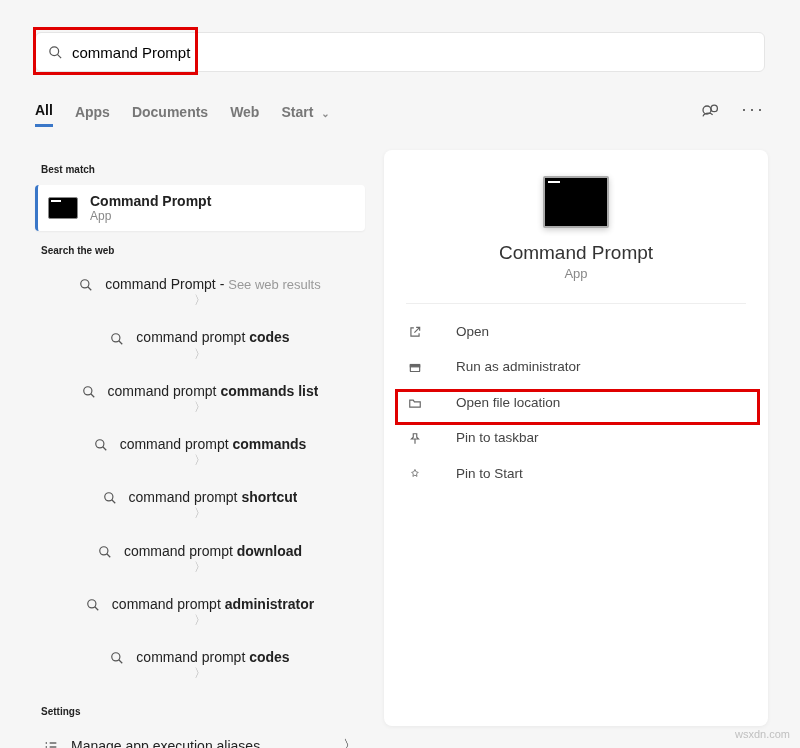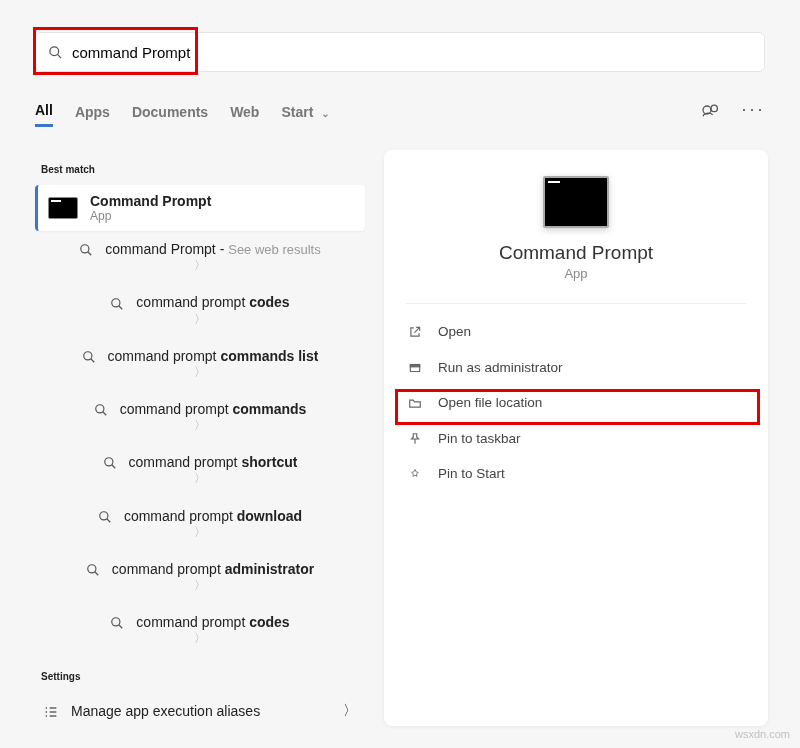--- a/index.html
+++ b/index.html
@@ -124,21 +124,21 @@
     text-align: center; font-size: 19px; color: #333; margin-top: 6px;
   }
   .right-panel .app-sub {
     text-align: center; font-size: 13px; color: #888; margin-top: 2px;
   }
   .right-panel hr {
     border: none; border-top: 1px solid #eee; margin: 22px 22px 0;
   }
   .actions { margin: 10px 14px 0; }
   .action-row {
-    display: flex; align-items: flex-end; gap: 14px;
+    display: flex; align-items: flex-start; gap: 32px;
     padding: 10px 8px;
     font-size: 13.5px; color: #444; cursor: pointer;
   }
   .action-row .ico { width: 18px; text-align: center; color: #666; }
   .hl-run {
     position: absolute;
     left: 395px; top: 389px;
     width: 365px; height: 36px;
     border: 3px solid #e00000;
     pointer-events: none;
@@ -187,20 +187,21 @@
 <div class="left-panel">
   <div class="section-title">Best match</div>
   <div class="best-match">
     <div class="thumb"></div>
     <div class="meta">
       <div class="t1">Command Prompt</div>
       <div class="t2">App</div>
     </div>
   </div>
 
+  <div class="section-title">Search the web</div>
   <div id="web-list">
       <div class="web-row">
         <div class="left">
           <span><svg width="14" height="14" viewBox="0 0 24 24" fill="none" stroke="#555" stroke-width="2">
               <circle cx="10" cy="10" r="7"></circle>
               <line x1="21" y1="21" x2="15" y2="15"></line>
             </svg></span>
           <span class="label">command Prompt - <span class="hint">See web results</span></span>
         </div>
         <span class="chev">〉</span>

